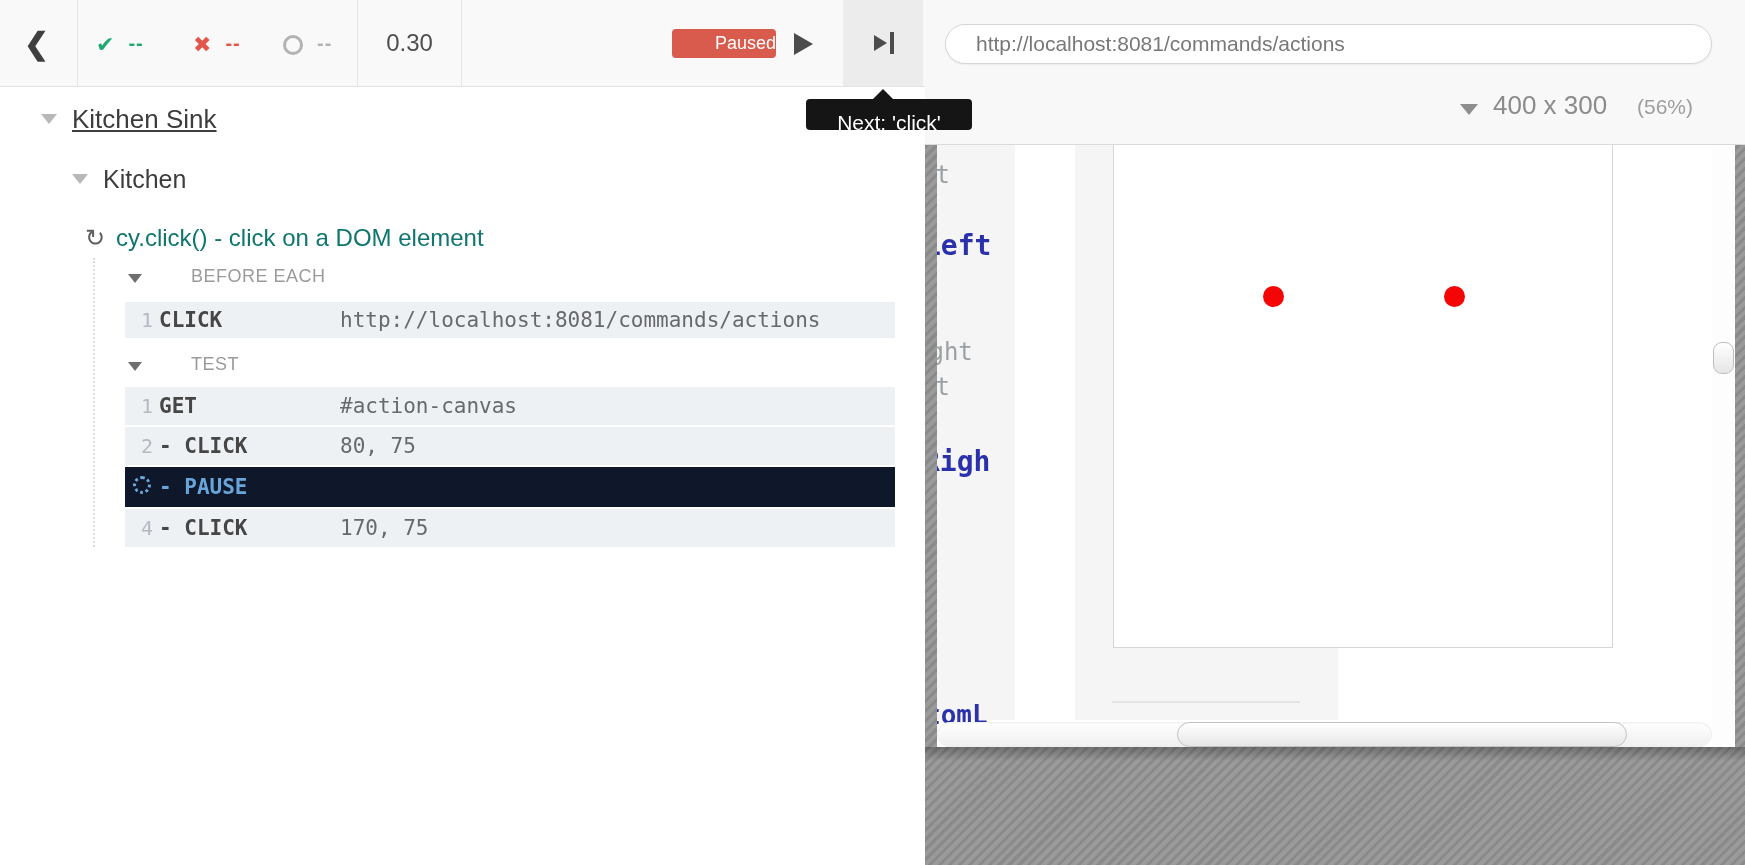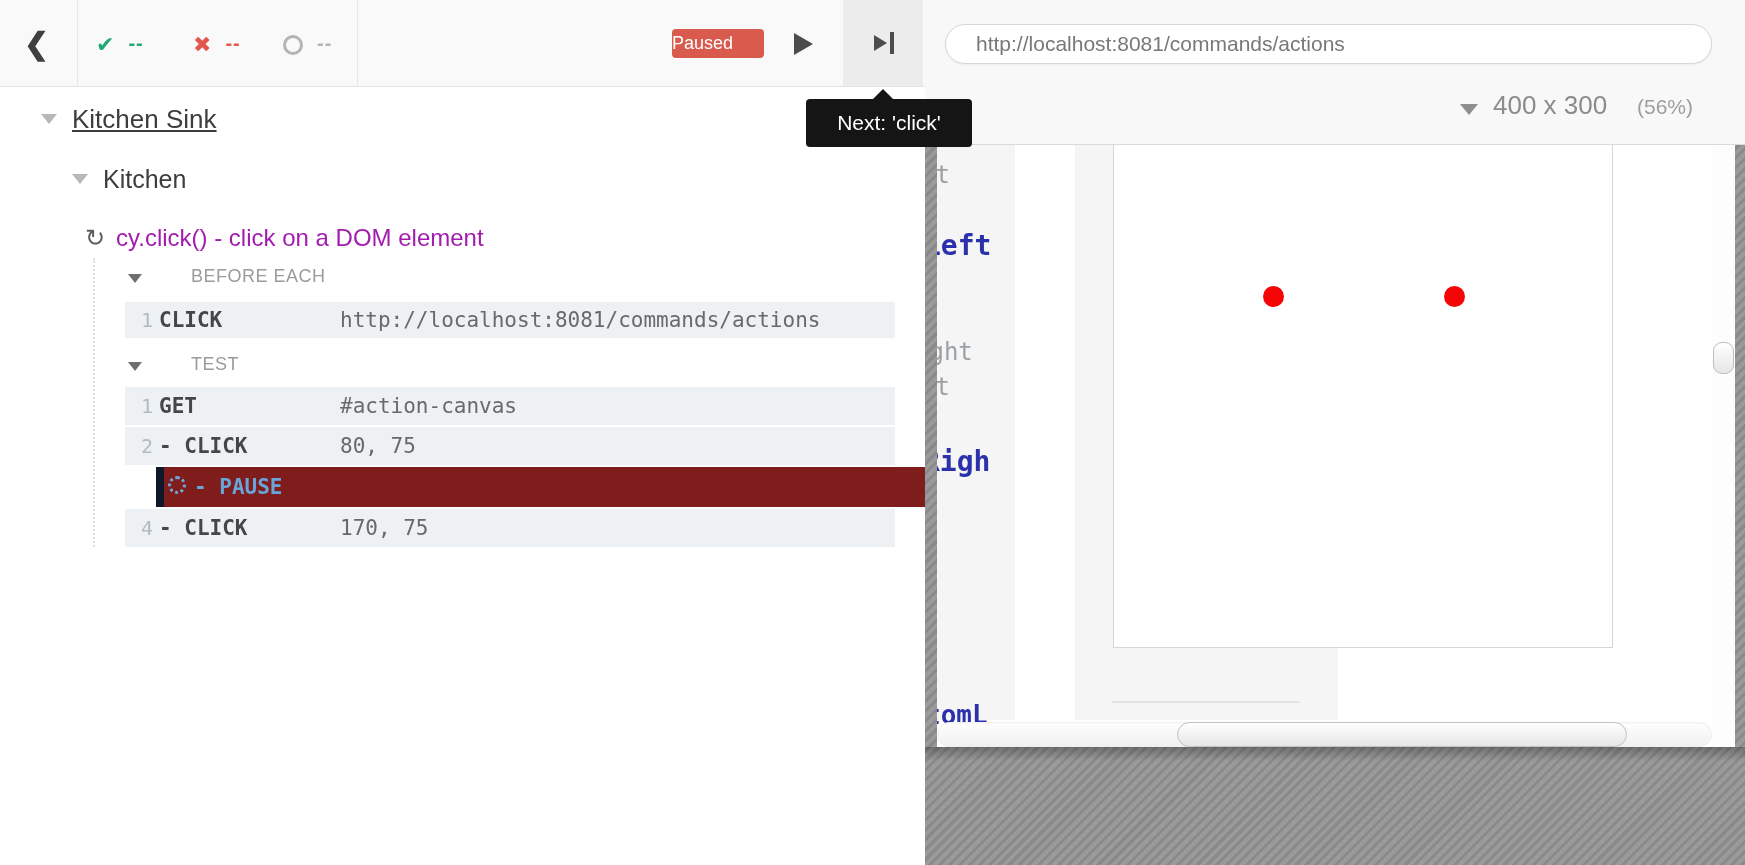--- a/index.html
+++ b/index.html
@@ -18,53 +18,53 @@
   .tb-back { left:0; width:78px; border-right:1px solid #e7e7e7; cursor:pointer; }
   .chev { position:absolute; left:24px; top:26px; font-size:30px; color:#3f3f3f; font-weight:bold; }
   .tb-stats { left:78px; width:280px; border-right:1px solid #e7e7e7; }
   .stat { position:absolute; top:0; height:86px; line-height:86px; font-size:20px; }
   .stat .ic { font-size:22px; vertical-align:middle; }
   .ring { display:inline-block; width:20px; height:20px; border:3px solid #b3b3b3; border-radius:50%; vertical-align:middle; }
   .stat .val { margin-left:14px; font-weight:bold; letter-spacing:1px; }
   .green { color:#1fa971; } .red { color:#e2564b; } .gray { color:#b3b3b3; }
   .tb-time { left:358px; width:104px; border-right:1px solid #e7e7e7; text-align:center; line-height:86px; font-size:24px; color:#4f4f4f; }
   .badge-paused {
-    position:absolute; left:672px; top:29px; width:92px; height:29px; line-height:29px;
-    background:#d85b4d; color:#fff; font-size:18px; text-align:left; border-radius:4px;
+    position:absolute; left:672px; top:29px; width:104px; height:29px; line-height:29px;
+    background:#d85b4d; color:#fff; font-size:18px; text-align:right; border-radius:4px;
   }
   .btn-play { position:absolute; left:786px; top:26px; width:36px; height:36px; cursor:pointer; }
   .tri-play { position:absolute; left:8px; top:7px; width:0; height:0; border-left:19px solid #4c4c4c; border-top:11px solid transparent; border-bottom:11px solid transparent; }
   .btn-next { position:absolute; left:843px; top:0; width:80px; height:86px; background:#ececec; cursor:pointer; }
   .next-ic { position:absolute; left:31px; top:32px; width:20px; height:22px; }
   .next-ic .t { position:absolute; left:0; top:3px; width:0; height:0; border-left:13px solid #4c4c4c; border-top:8px solid transparent; border-bottom:8px solid transparent; }
   .next-ic .b { position:absolute; right:0; top:0; width:4px; height:22px; background:#4c4c4c; }
   .tooltip {
-    position:absolute; left:806px; top:99px; width:166px; height:48px; background:#151515;
+    position:absolute; left:806px; top:99px; width:166px; height:31px; background:#151515;
     border-radius:4px; color:#fff; font-size:21px; text-align:center; line-height:48px; z-index:30;
   }
   .tooltip .caret { position:absolute; left:66px; top:-10px; width:0; height:0;
     border-left:11px solid transparent; border-right:11px solid transparent; border-bottom:11px solid #151515; }
   
   .tri-down { position:absolute; width:0; height:0; border-left:8px solid transparent; border-right:8px solid transparent; border-top:10px solid #b8b8b8; }
   .suite1-lbl { position:absolute; left:72px; top:104px; font-size:26px; color:#3d3d3d; cursor:pointer;text-decoration:underline; }
   .suite2-lbl { position:absolute; left:103px; top:165px; font-size:25px; color:#3d3d3d; cursor:pointer; }
   .refresh-ic { position:absolute; left:85px; top:224px; font-size:24px; color:#5e5e5e; }
-  .test-title { position:absolute; left:116px; top:224px; font-size:24px; color:#a21caf; cursor:pointer; }
+  .test-title { position:absolute; left:116px; top:224px; font-size:24px; color:#0f766e; cursor:pointer; }
   .sect-tri { position:absolute; width:0; height:0; border-left:7px solid transparent; border-right:7px solid transparent; border-top:9px solid #6e6e6e; }
   .sect-lbl { position:absolute; font-size:18px; color:#9b9b9b; letter-spacing:0.5px; cursor:pointer;margin-left:28px; }
   .indent-guide { position:absolute; left:93px; top:258px; height:289px; border-left:2px dotted #dcdcdc; }
   
   .cmd-row { position:absolute; left:125px; width:770px; height:38px; background:#eef1f4; cursor:pointer; }
   .cmd-num { position:absolute; left:4px; top:0; width:24px; height:38px; line-height:38px; text-align:right;
     font-family:"DejaVu Sans Mono", monospace; font-size:20px; color:#b3bac1; }
   .cmd-method { position:absolute; left:34px; top:0; height:38px; line-height:38px;
     font-family:"DejaVu Sans Mono", monospace; font-size:21px; font-weight:bold; color:#464646; white-space:pre; }
   .cmd-msg { position:absolute; left:215px; top:0; height:38px; line-height:38px;
     font-family:"DejaVu Sans Mono", monospace; font-size:21px; color:#68696b; white-space:pre; }
-  .cmd-row.paused { background:#7f1d1d; border-left:8px solid #0f172a;margin-left:31px; }
+  .cmd-row.paused { background:#0f172a; border-left:4px solid #0f172a; }
   .cmd-row.paused .cmd-method { color:#69a5d9; left:30px; }
   .spinner { position:absolute; left:4px; top:9px; width:18px; height:18px;
     border:3px dotted #6fa8d9; border-radius:50%; }
   
   .aut { position:absolute; left:925px; top:0; width:820px; height:865px; }
   .aut-header { position:absolute; left:0; top:0; width:820px; height:145px; background:#f8f8f8; border-bottom:1px solid #dadada; z-index:5; }
   .url-pill { position:absolute; left:20px; top:24px; width:767px; height:40px; background:#fff;
     border:1px solid #d6d6d6; border-radius:20px; box-shadow:0 1px 2px rgba(0,0,0,0.05); cursor:pointer; }
   .url-txt { position:absolute; left:30px; top:0; height:38px; line-height:38px; font-size:21px; color:#787878; white-space:nowrap; }
   .vp-caret { position:absolute; left:535px; top:104px; width:0; height:0;
@@ -110,20 +110,21 @@
         <span class="stat" style="left:18px;">
           <span class="ic green">✔</span><span class="val green">--</span>
         </span>
         <span class="stat" style="left:115px;">
           <span class="ic red">✖</span><span class="val red">--</span>
         </span>
         <span class="stat" style="left:205px;">
           <span class="ring"></span><span class="val gray">--</span>
         </span>
       </div>
+      <div class="tb-sect tb-time">0.30</div>
       <div class="badge-paused">Paused</div>
       <div class="btn-play">
         <span class="tri-play"></span>
       </div>
       <div class="btn-next">
         <span class="next-ic">
             <span class="t"></span>
             <span class="b"></span>
           </span>
       </div>

